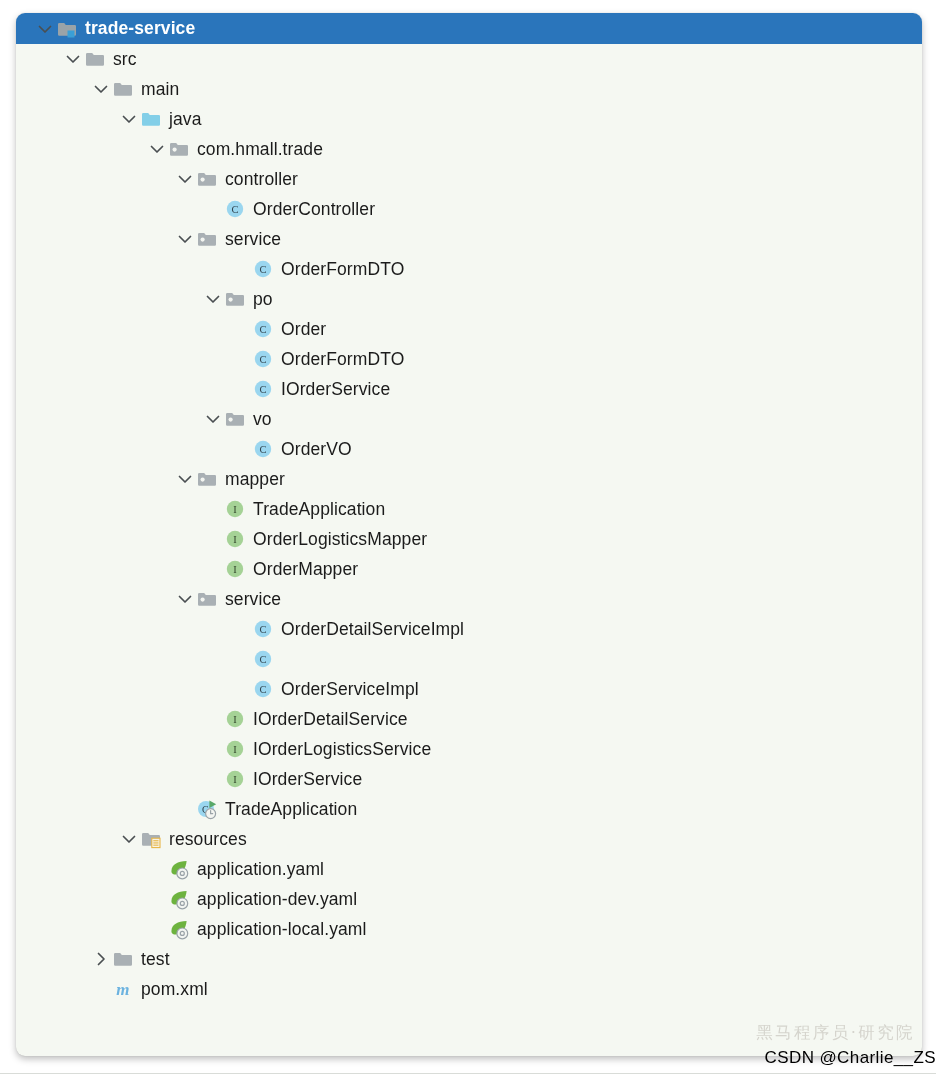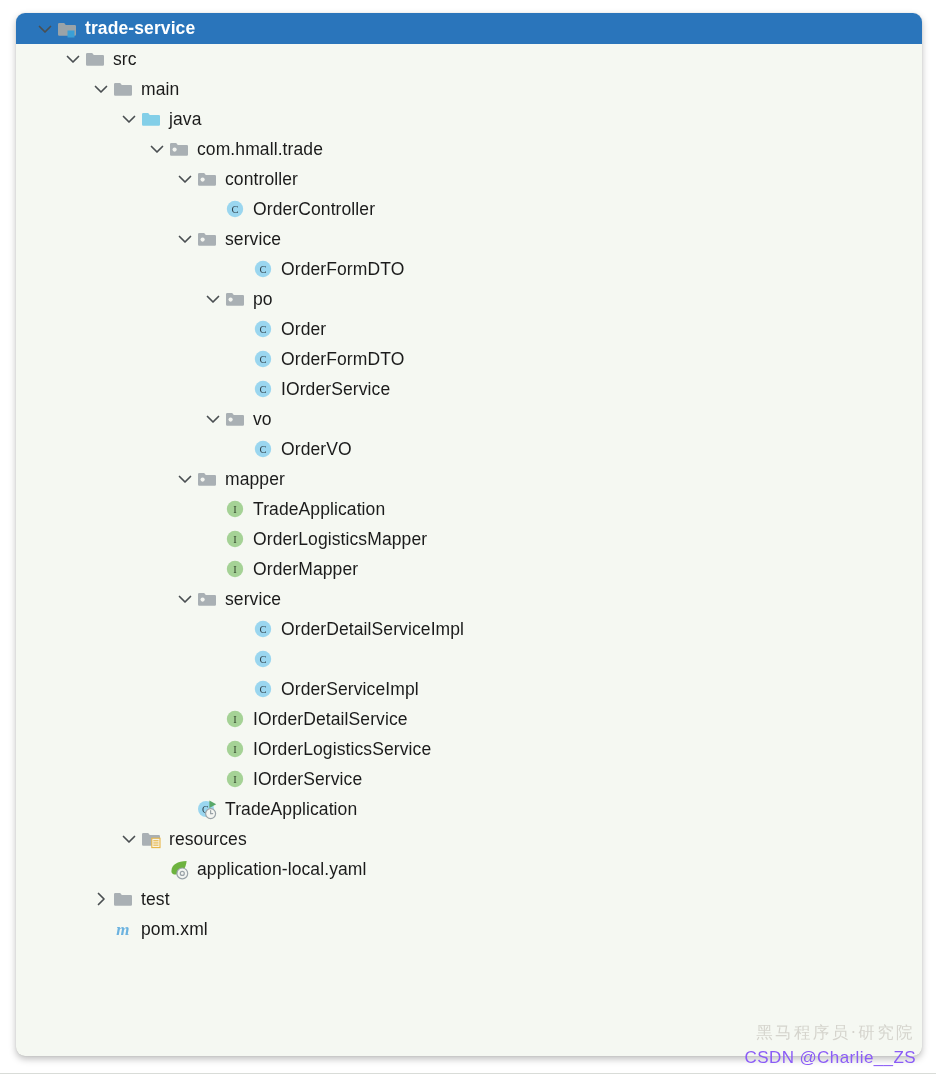--- a/index.html
+++ b/index.html
@@ -95,24 +95,24 @@
     bottom: 30px;
     font-size: 16.5px;
     color: #d5d4cd;
     letter-spacing: 2.4px;
     font-family: "DejaVu Sans", sans-serif;
     white-space: nowrap;
     pointer-events: none;
   }
   .wm-csdn {
     position: absolute;
-    right: 20px;
+    right: 0;
     bottom: 6px;
     font-size: 17px;
-    color: #8b5cf6;
+    color: #000000;
     letter-spacing: 0.4px;
     white-space: nowrap;
     pointer-events: none;
   }
 </style>
 </head>
 <body>
 
 <div id="page">
 
@@ -547,20 +547,52 @@
               <path d="M8.5 5.5 L14 11 L8.5 16.5" fill="none" stroke="#4a4f52" stroke-width="1.7" stroke-linecap="round" stroke-linejoin="round"></path>
             </svg>
           </div>
           <div class="icon">
             <svg width="22" height="22" viewBox="0 0 22 22">
               <path d="M3.4 13.2 C3.4 6.6 9.8 3.2 18.6 3.0 C18.0 10.0 14.2 16.4 7.6 16.6 C5.2 16.6 3.4 15.4 3.4 13.2 Z" fill="#6db33f"></path>
               <circle cx="14.3" cy="15.4" r="5.4" fill="#f3f5f1" stroke="#9aa3a8" stroke-width="1.2"></circle>
               <circle cx="14.3" cy="15.4" r="2.0" fill="none" stroke="#9aa3a8" stroke-width="1.2"></circle>
             </svg>
           </div>
+          <span class="label">application.yaml</span>
+        </div>
+        <div class="row">
+          <div class="indent" style="width: 130px;"></div>
+          <div class="chevron none">
+            <svg width="22" height="22" viewBox="0 0 22 22">
+              <path d="M8.5 5.5 L14 11 L8.5 16.5" fill="none" stroke="#4a4f52" stroke-width="1.7" stroke-linecap="round" stroke-linejoin="round"></path>
+            </svg>
+          </div>
+          <div class="icon">
+            <svg width="22" height="22" viewBox="0 0 22 22">
+              <path d="M3.4 13.2 C3.4 6.6 9.8 3.2 18.6 3.0 C18.0 10.0 14.2 16.4 7.6 16.6 C5.2 16.6 3.4 15.4 3.4 13.2 Z" fill="#6db33f"></path>
+              <circle cx="14.3" cy="15.4" r="5.4" fill="#f3f5f1" stroke="#9aa3a8" stroke-width="1.2"></circle>
+              <circle cx="14.3" cy="15.4" r="2.0" fill="none" stroke="#9aa3a8" stroke-width="1.2"></circle>
+            </svg>
+          </div>
+          <span class="label">application-dev.yaml</span>
+        </div>
+        <div class="row">
+          <div class="indent" style="width: 130px;"></div>
+          <div class="chevron none">
+            <svg width="22" height="22" viewBox="0 0 22 22">
+              <path d="M8.5 5.5 L14 11 L8.5 16.5" fill="none" stroke="#4a4f52" stroke-width="1.7" stroke-linecap="round" stroke-linejoin="round"></path>
+            </svg>
+          </div>
+          <div class="icon">
+            <svg width="22" height="22" viewBox="0 0 22 22">
+              <path d="M3.4 13.2 C3.4 6.6 9.8 3.2 18.6 3.0 C18.0 10.0 14.2 16.4 7.6 16.6 C5.2 16.6 3.4 15.4 3.4 13.2 Z" fill="#6db33f"></path>
+              <circle cx="14.3" cy="15.4" r="5.4" fill="#f3f5f1" stroke="#9aa3a8" stroke-width="1.2"></circle>
+              <circle cx="14.3" cy="15.4" r="2.0" fill="none" stroke="#9aa3a8" stroke-width="1.2"></circle>
+            </svg>
+          </div>
           <span class="label">application-local.yaml</span>
         </div>
         <div class="row">
           <div class="indent" style="width: 74px;"></div>
           <div class="chevron">
             <svg width="22" height="22" viewBox="0 0 22 22">
               <path d="M8.5 5.5 L14 11 L8.5 16.5" fill="none" stroke="#4a4f52" stroke-width="1.7" stroke-linecap="round" stroke-linejoin="round"></path>
             </svg>
           </div>
           <div class="icon">

